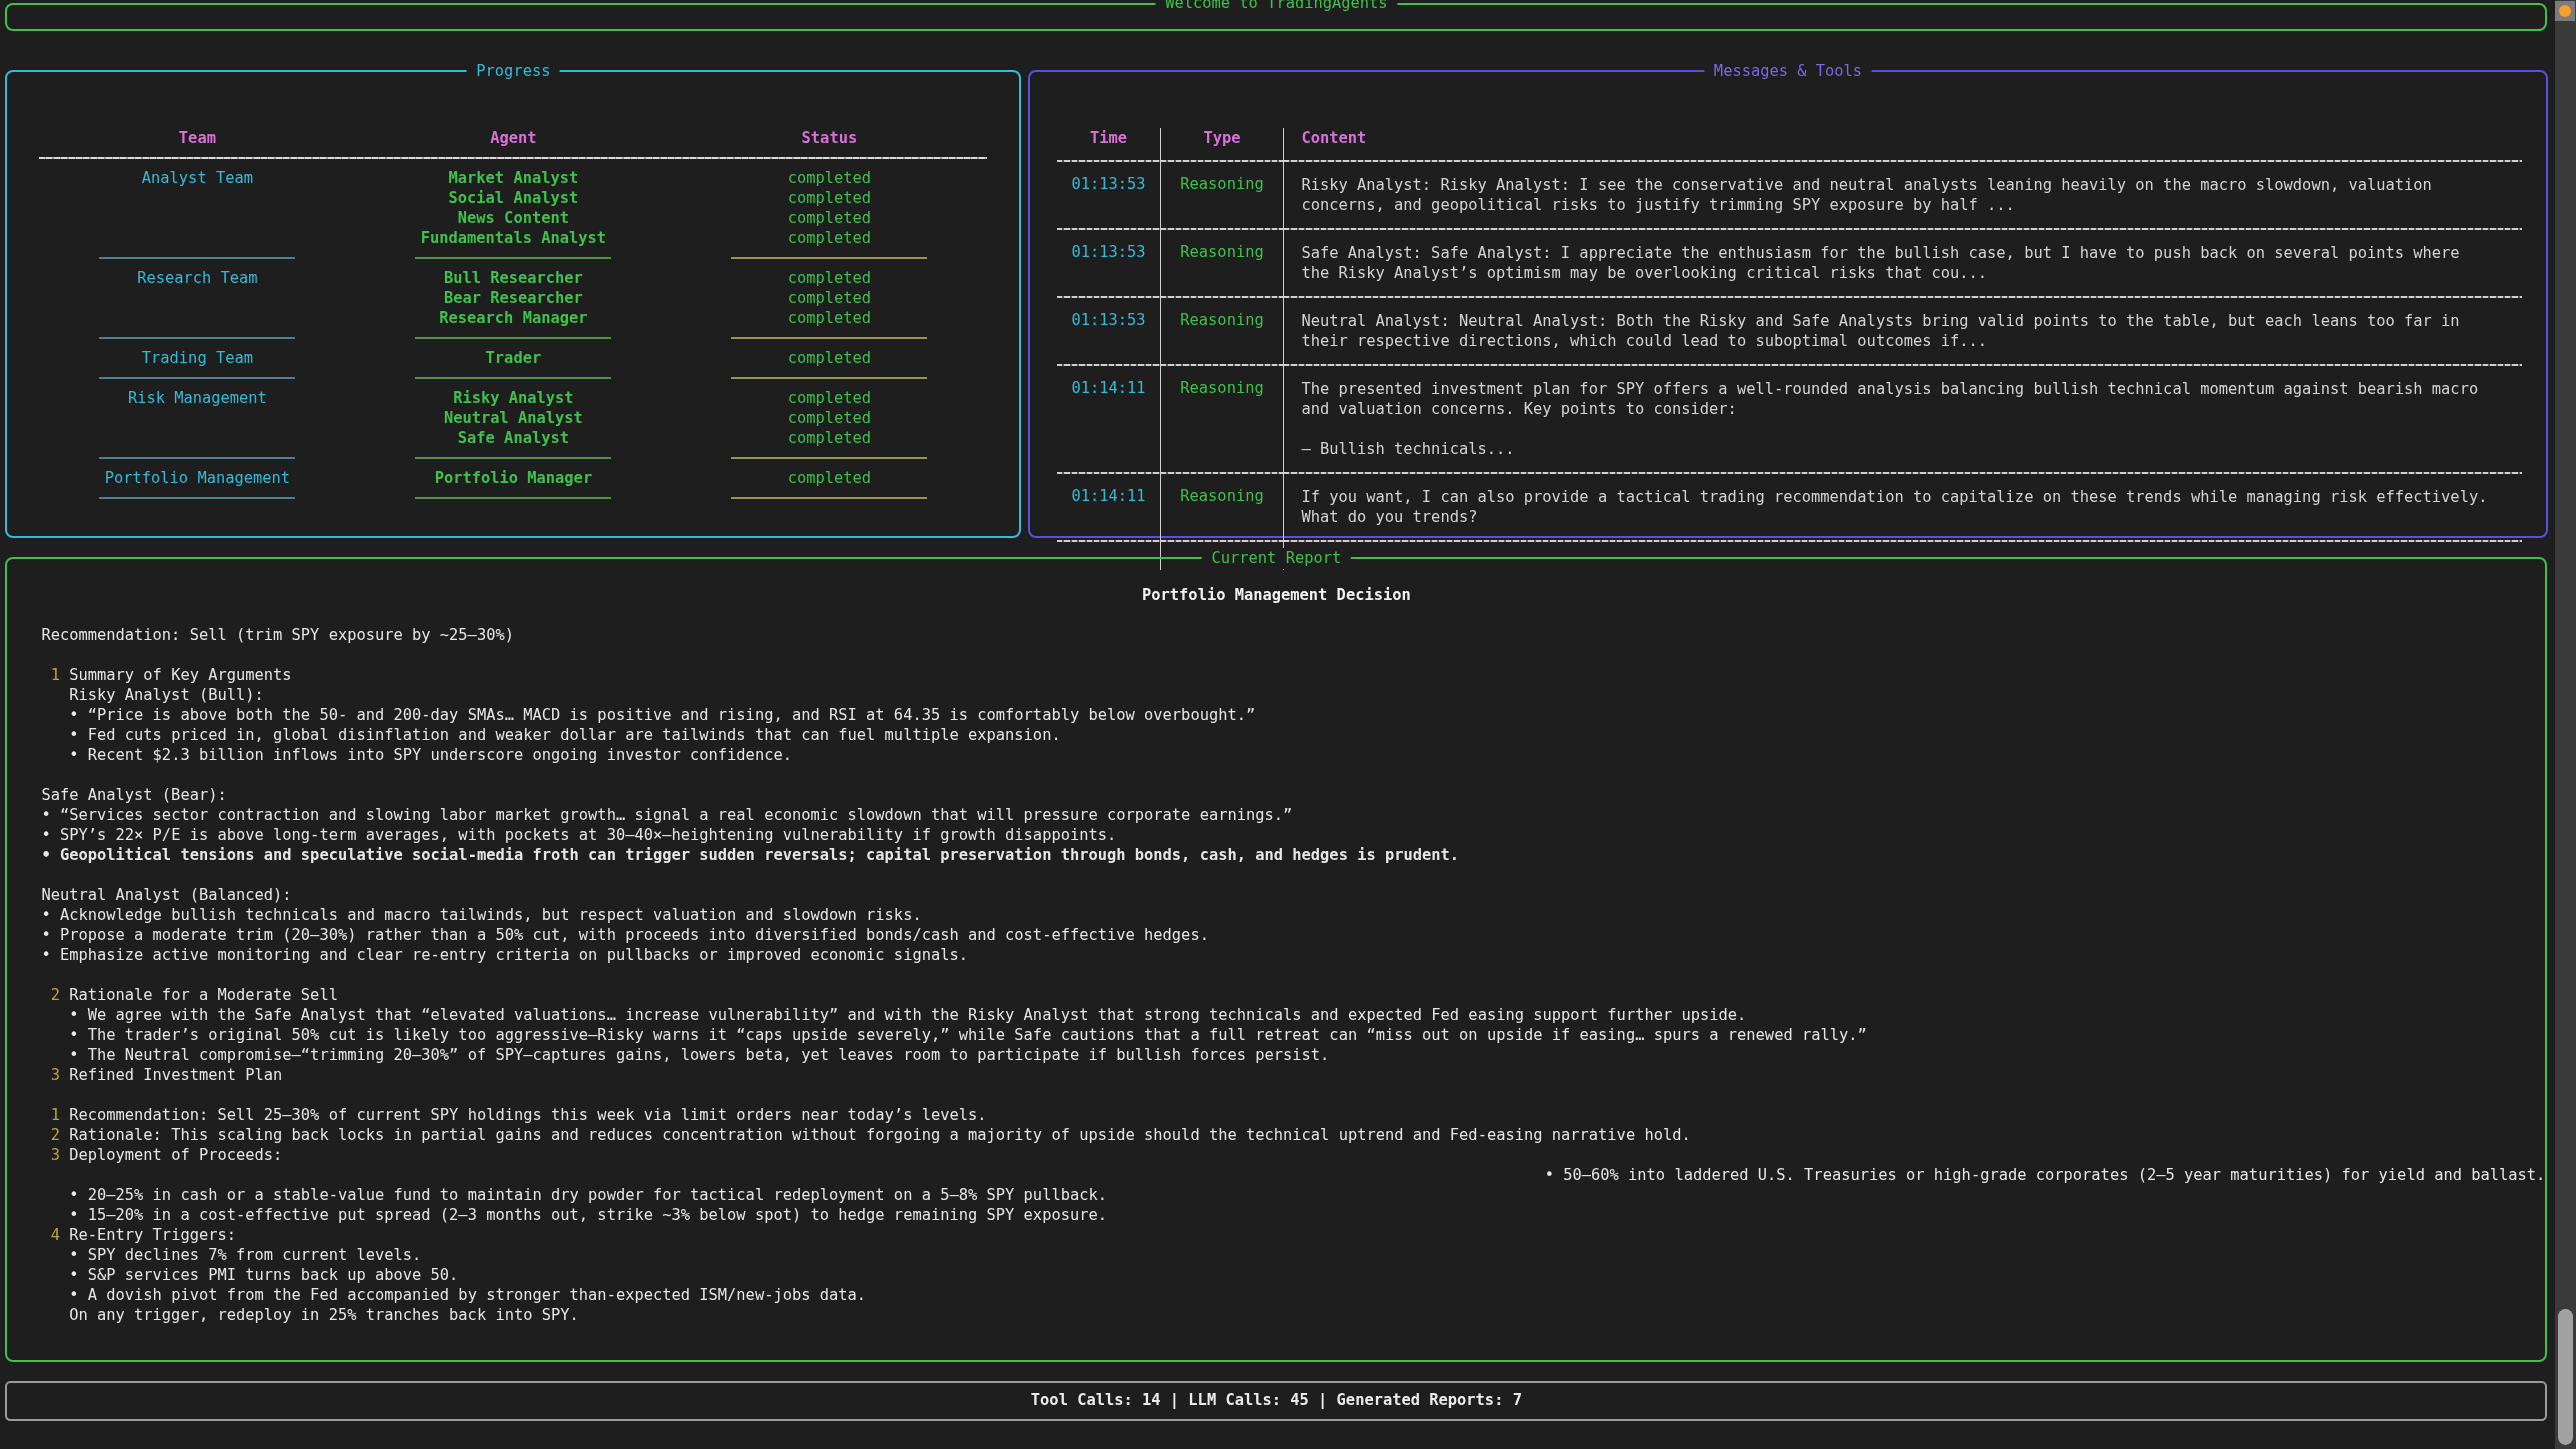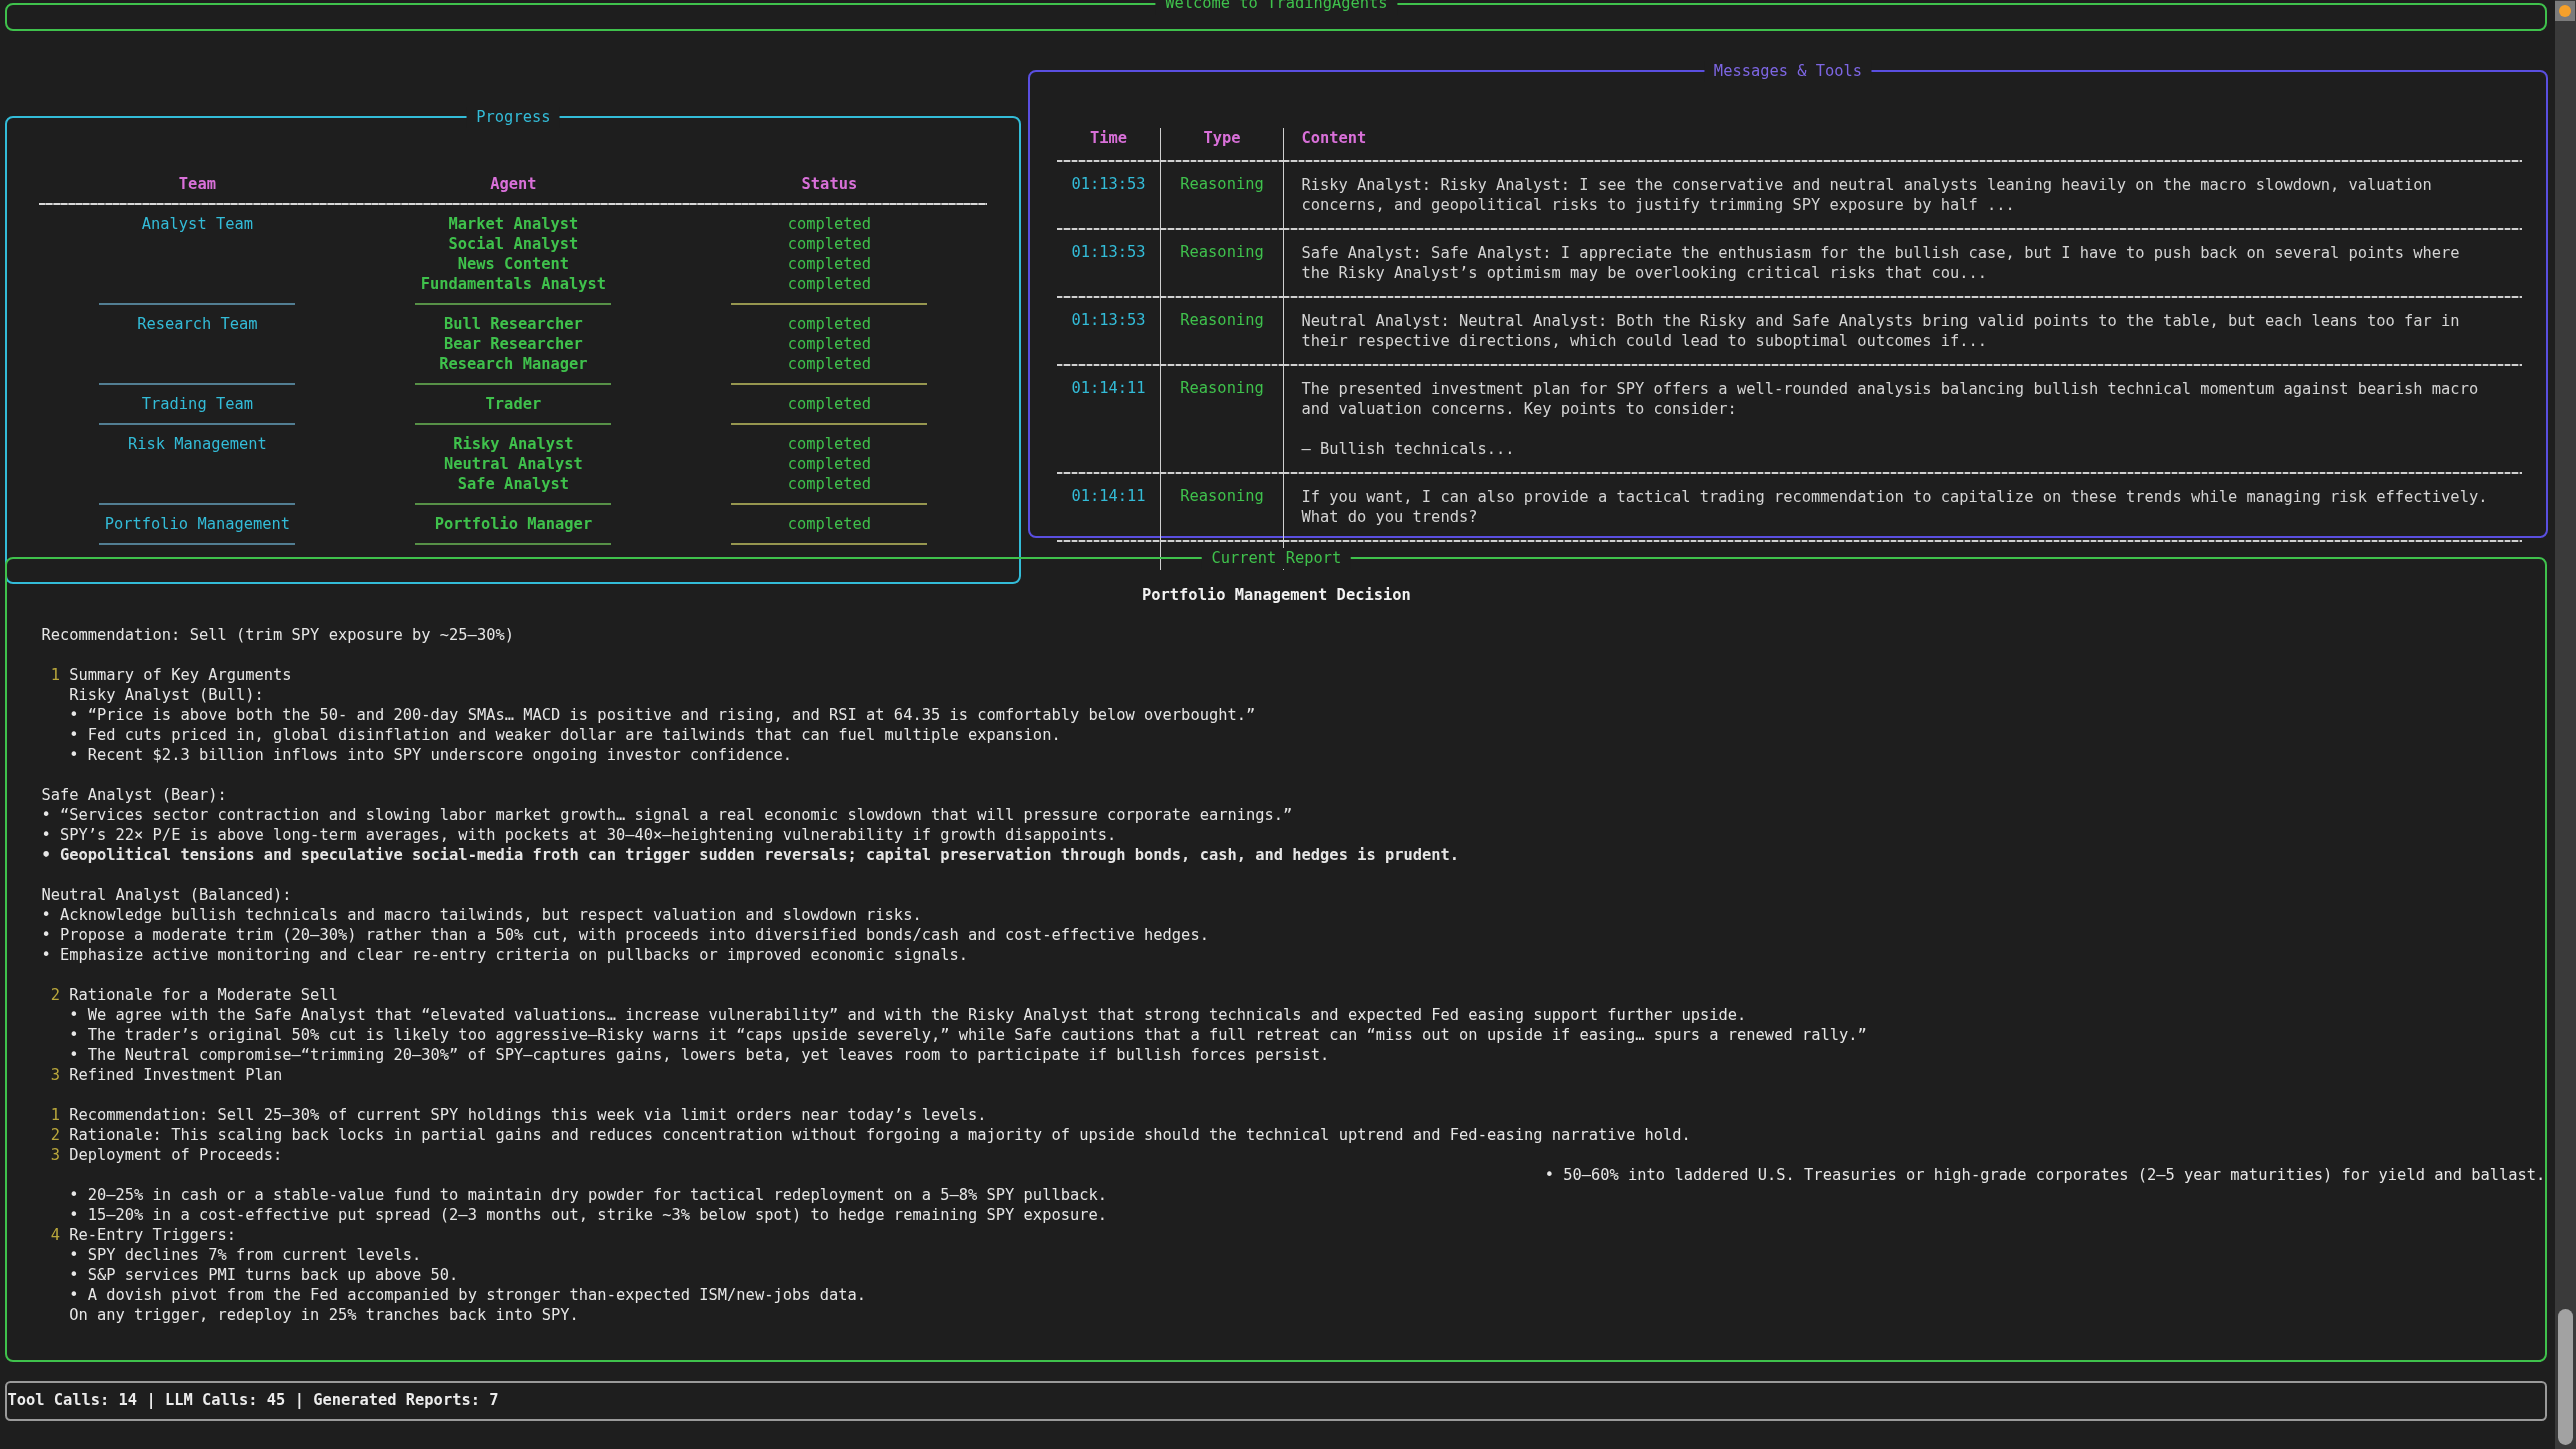--- a/index.html
+++ b/index.html
@@ -7,21 +7,21 @@
   .screen {
     position: relative;
     width: 2576px; height: 1449px;
     background: var(--bg, #1e1e1e);
     font-family: "DejaVu Sans Mono", monospace;
     font-size: 15.4px;
     overflow: hidden;
   }
   .panel { position: absolute; border: 2px solid; border-radius: 8px; }
   .green-panel { border-color: var(--green); }
-  .cyan-panel  { border-color: var(--cyan); margin-top: 46px; }
+  .cyan-panel  { border-color: var(--cyan); }
   .violet-panel{ border-color: var(--violet-border); }
   .gray-panel  { border-color: var(--footer-border); }
 
   .ptitle {
     position: absolute; top: -11.4px; left: 50%; transform: translateX(-50%);
     background: var(--bg); padding: 0 9.4px;
     font-size: 15.4px; line-height: 21.5px; white-space: nowrap;
   }
   .green  { color: var(--green); }
   .cyan   { color: var(--cyan); }
@@ -79,21 +79,21 @@
     margin-top: 25.5px; text-align: center;
     color: #f2f2f2; font-weight: bold; font-size: 15.4px; line-height: 20px;
   }
   .report-body { margin-top: 20px; color: var(--report-text); line-height: 20px; }
   .rline { white-space: pre; min-height: 20px; }
   .mnum { color: var(--yellow); }
   .mbul { color: var(--report-text); }
 
   
   .footer-text {
-    line-height: 35px; 
+    line-height: 35px; text-align: center;
     color: #ececec; font-weight: bold;
   }
 
   
   .scrollbar {
     position: absolute; right: 0; top: 0;
     width: 21.5px; height: 1449px; background: #3a3a3a;
   }
   .sb-btn {
     position: absolute; top: 1.3px; left: 0.7px; width: 20px; height: 20px;

